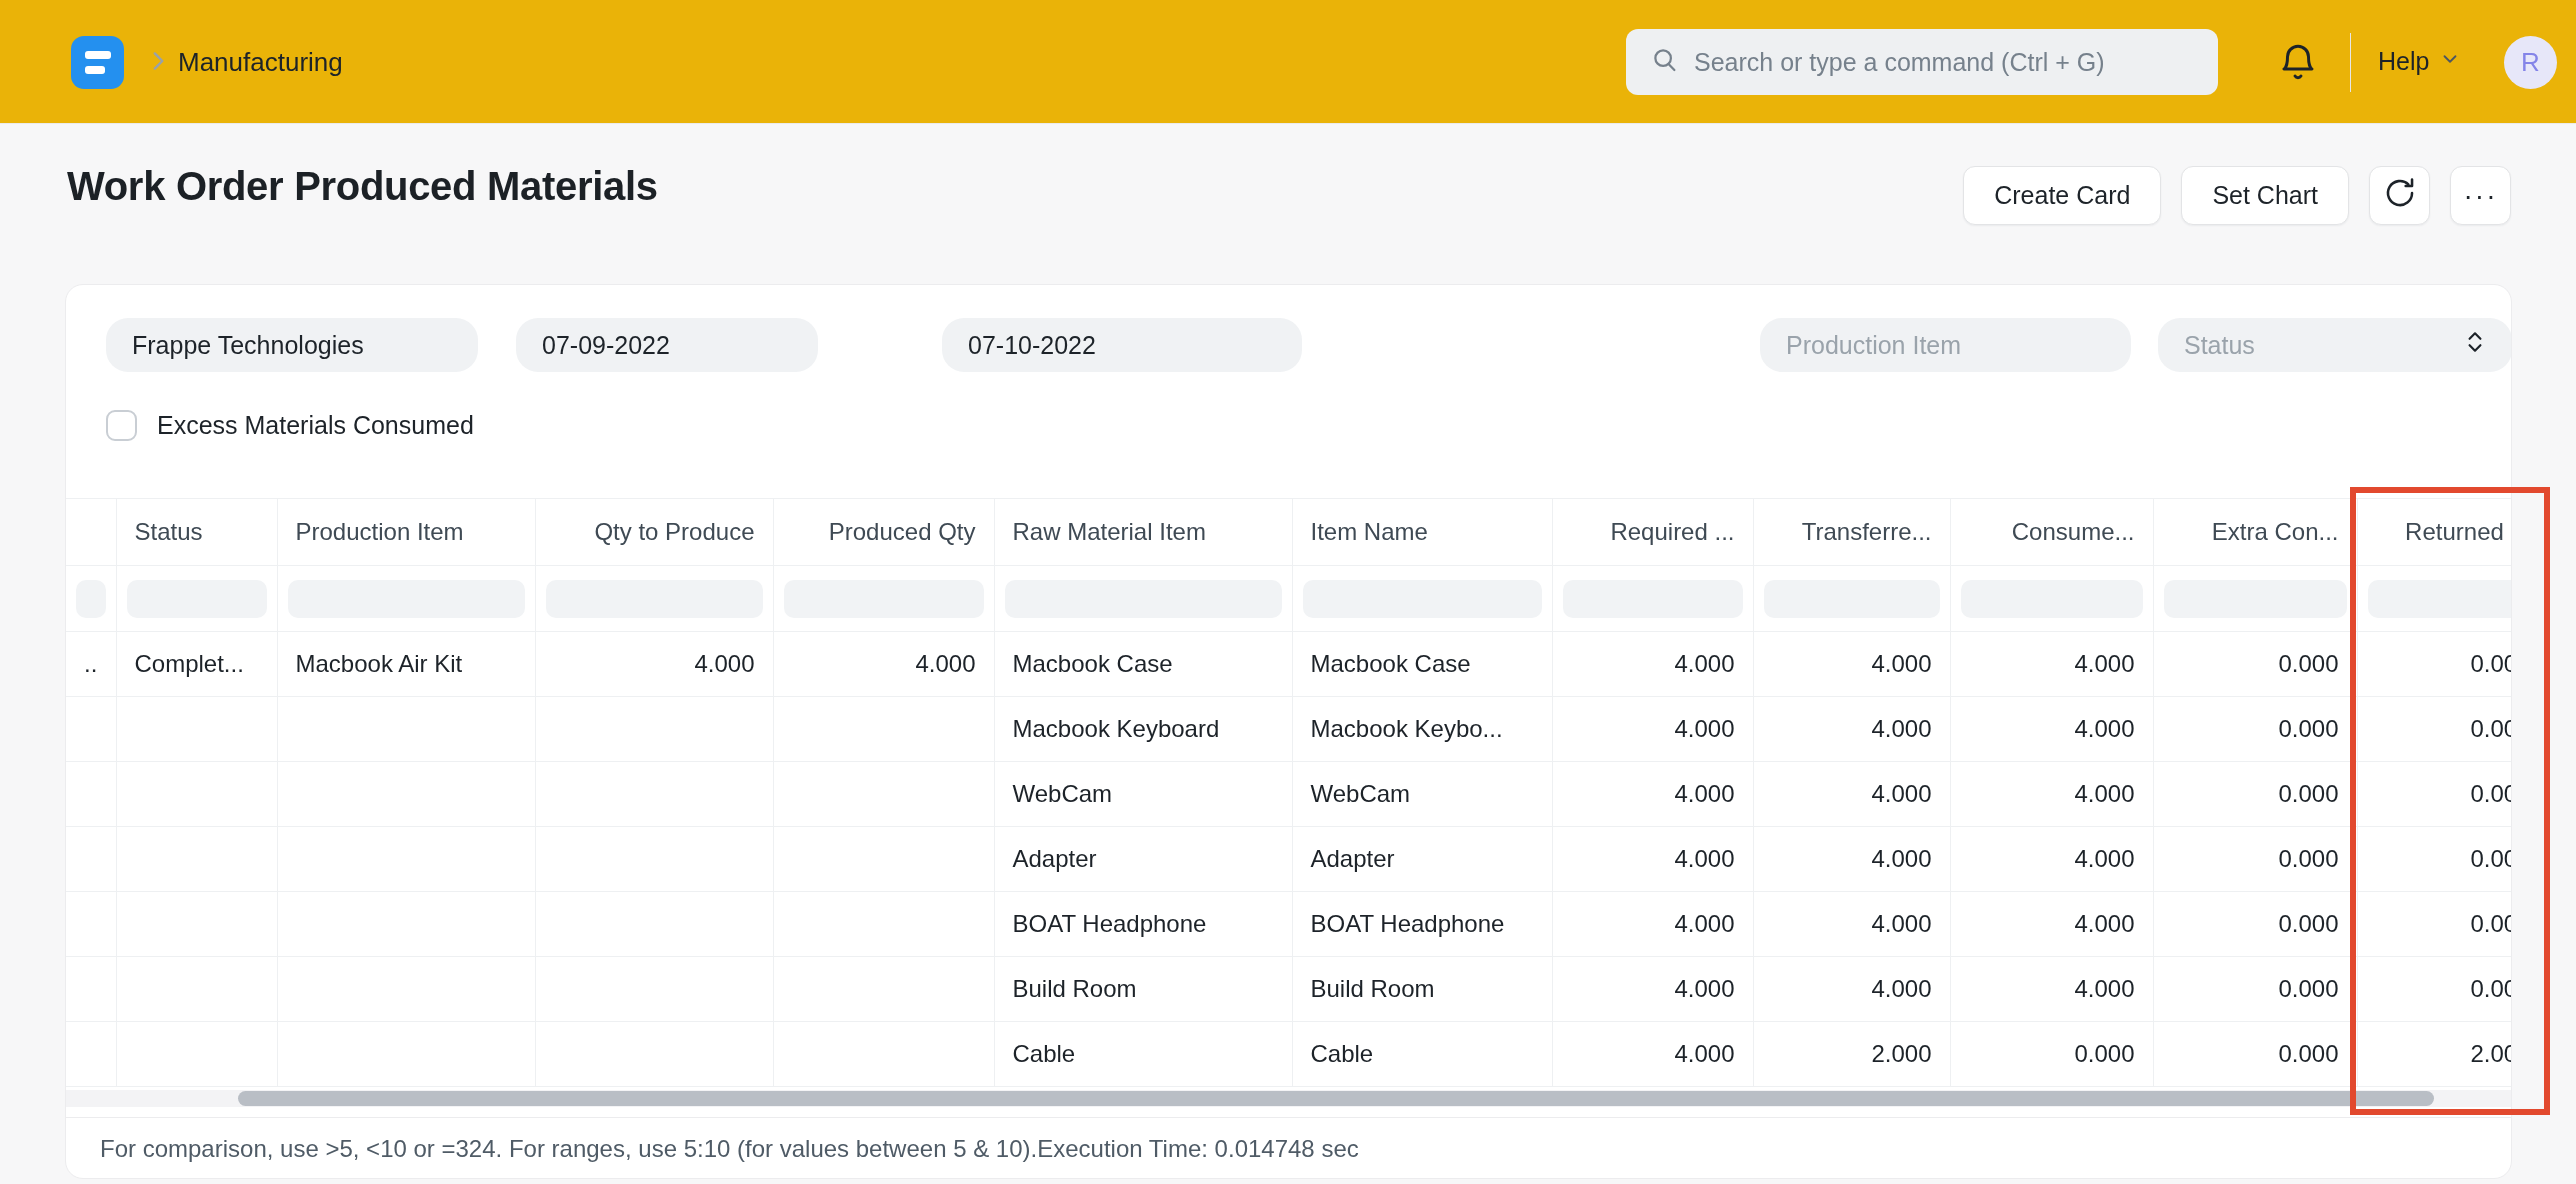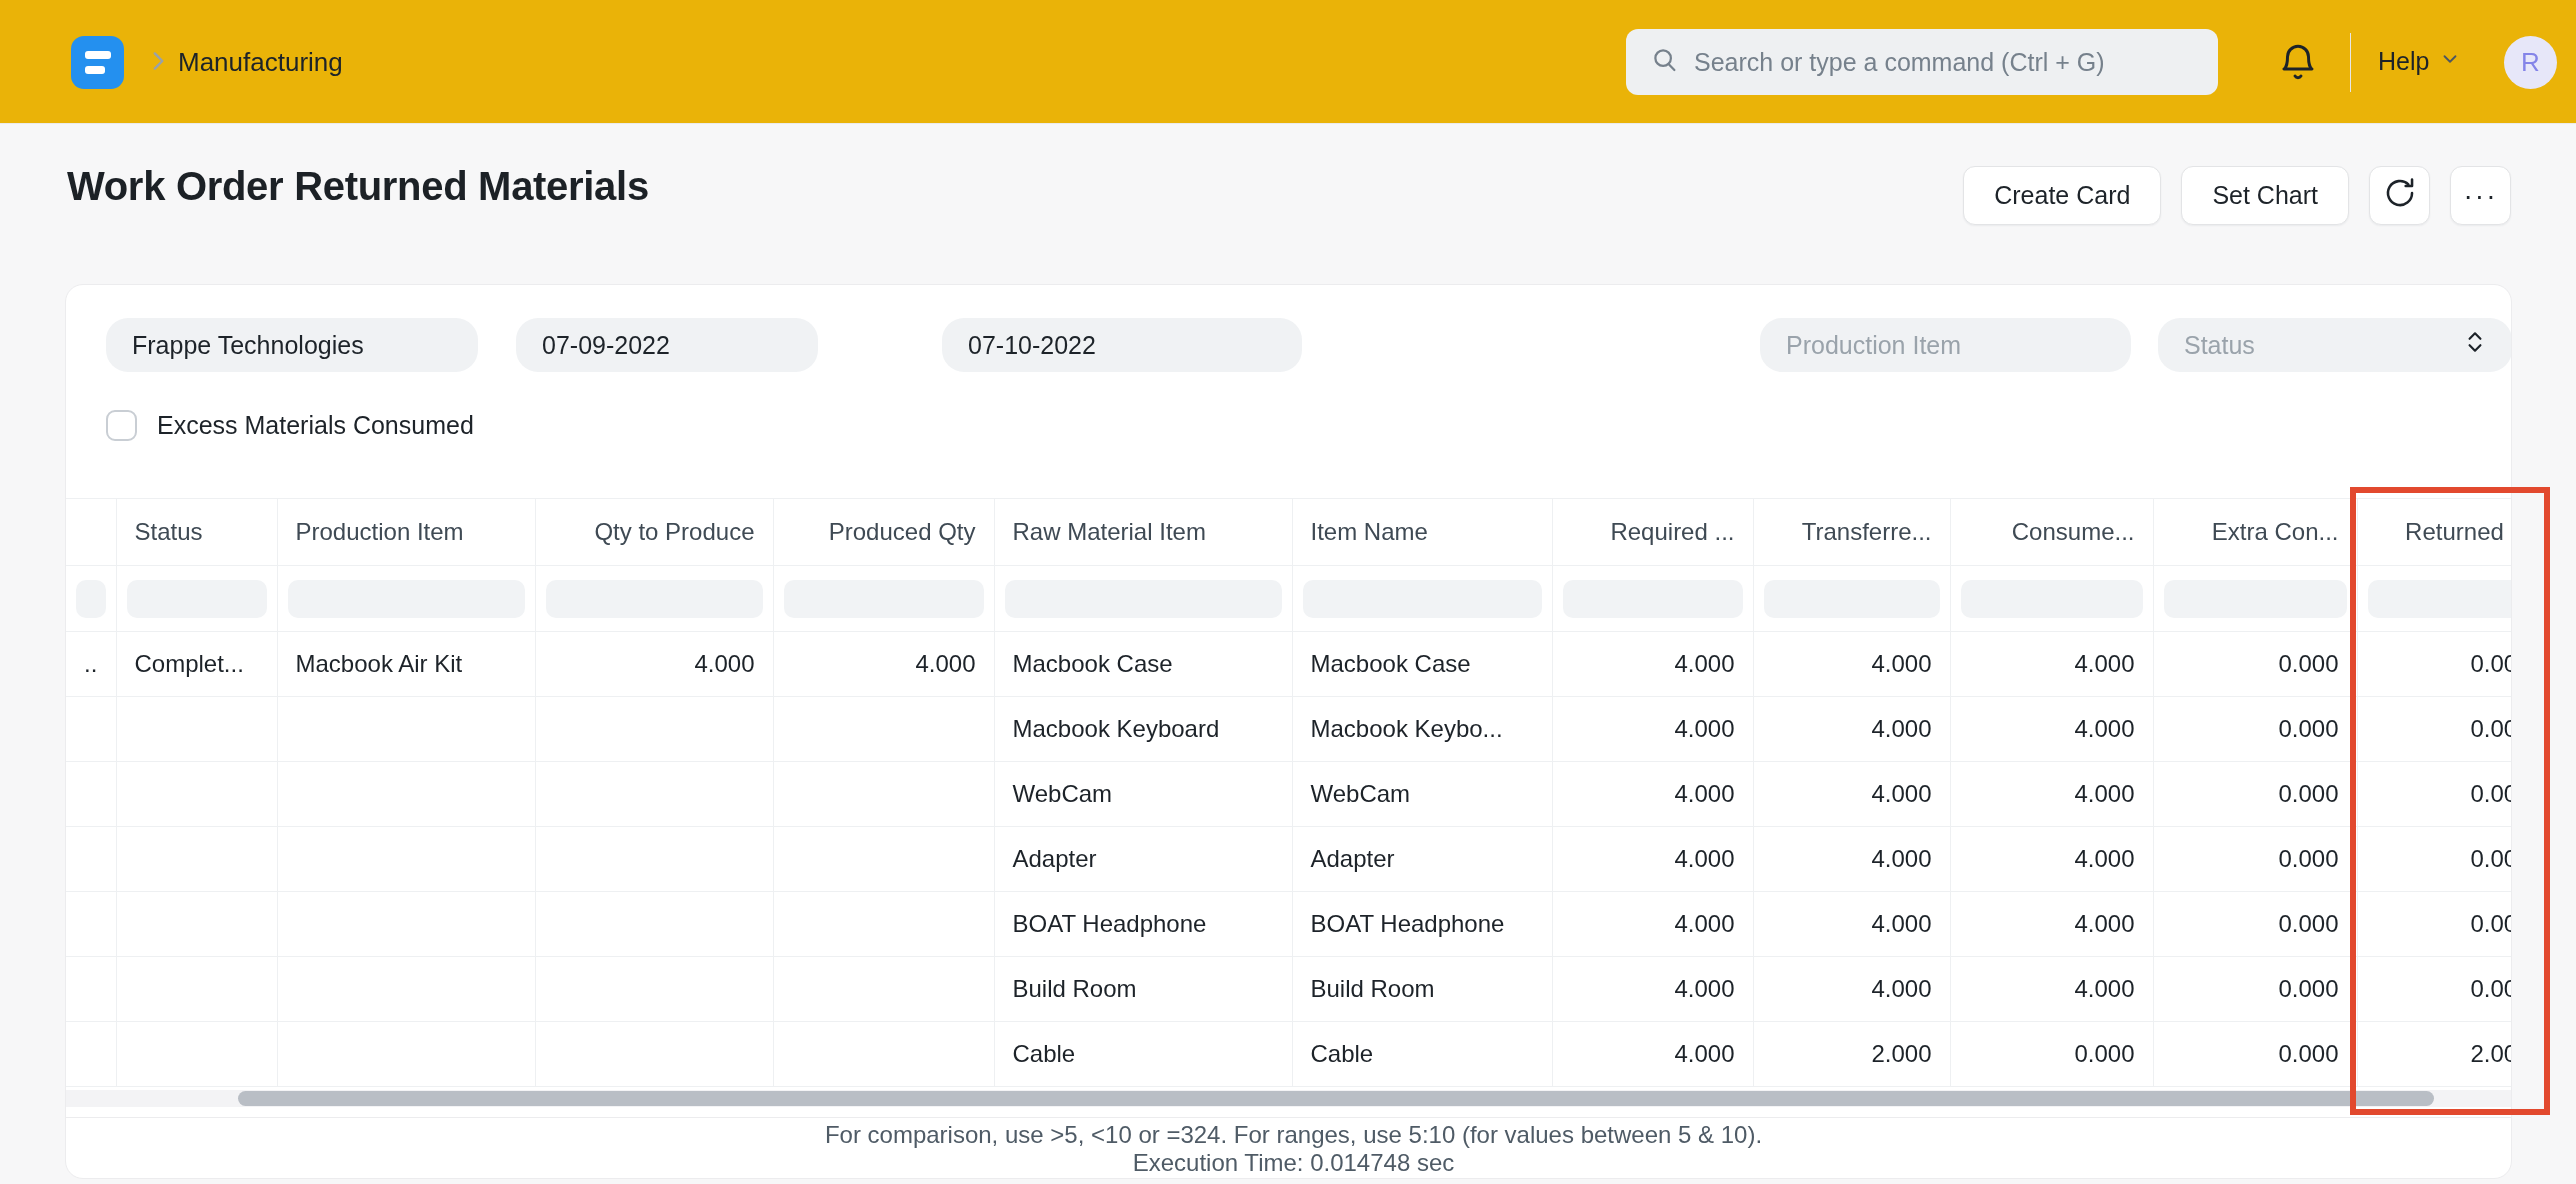--- a/index.html
+++ b/index.html
@@ -54,21 +54,21 @@
   td{ height:65px; color:#1d2329; padding:0 18px; }
   tr.pill-row td{ height:66px; padding:0 10px; }
   .cell-pill{ height:38px; background:#f1f3f5; border-radius:10px; width:100%; }
   th.num, td.num{ text-align:right; }
   th:first-child, td:first-child{ border-left:none; }
 
   .hscroll{ position:absolute; left:0; top:805px; width:2447px; height:17px; background:#f3f3f5; }
   .hscroll .thumb{ position:absolute; left:172px; top:1px; width:2196px; height:15px; background:#b9bec5; border-radius:8px; }
 
   .card-footer{ position:absolute; left:0; top:832px; width:2447px; height:62px; border-top:1px solid #ececee;
-                display:flex; align-items:center; justify-content:center; padding:0 26px 0 34px;flex-direction:column; }
+                display:flex; align-items:center; justify-content:flex-start; padding:0 26px 0 34px; }
   .hint{ font-size:24px; color:#4f5b66; }
   .exec-time{ font-size:24px; color:#4f5b66; }
 
   
   .annotation{ position:absolute; left:2350px; top:487px; width:200px; height:628px;
                border:6px solid #e2492e; pointer-events:none; }
 </style>
 </head>
 <body>
 
@@ -109,21 +109,21 @@
       <svg width="22" height="22" viewBox="0 0 24 24" fill="none" stroke="#4c5662" stroke-width="2" stroke-linecap="round" stroke-linejoin="round">
           <polyline points="6 9 12 15 18 9"></polyline>
         </svg>
     </span>
   </div>
   <div class="avatar">
     <span>R</span>
   </div>
 </div>
 
-<h1 class="page-title">Work Order Returned Materials</h1>
+<h1 class="page-title">Work Order Produced Materials</h1>
 <div class="actions">
   <button class="btn">Create Card</button>
   <button class="btn">Set Chart</button>
   <button class="btn icon-btn">
     <span>
       <svg width="34" height="34" viewBox="0 0 24 24" fill="none" stroke="#1d2329" stroke-width="1.8" stroke-linecap="round" stroke-linejoin="round">
         <path d="M20.5 12a8.5 8.5 0 1 1-2.6-6.1"></path>
         <polyline points="20.5 2.5 20.5 7 16 7"></polyline>
       </svg>
     </span>

